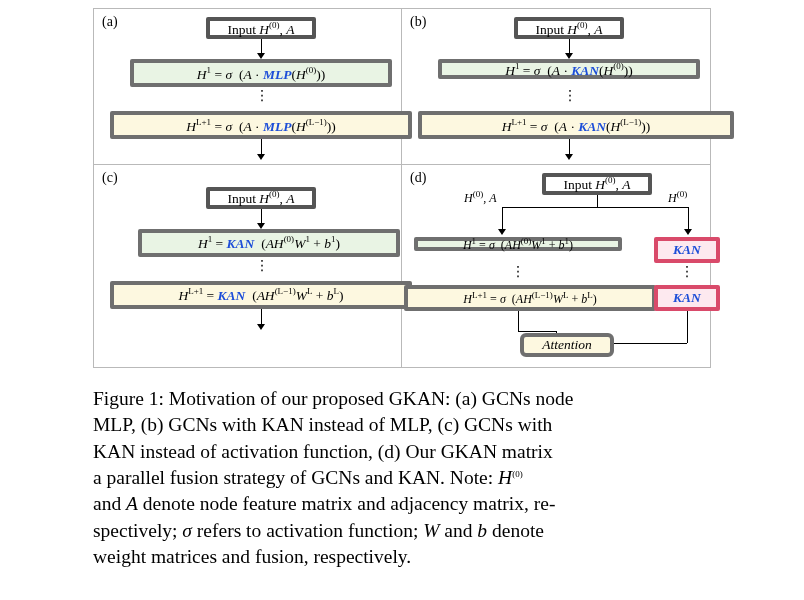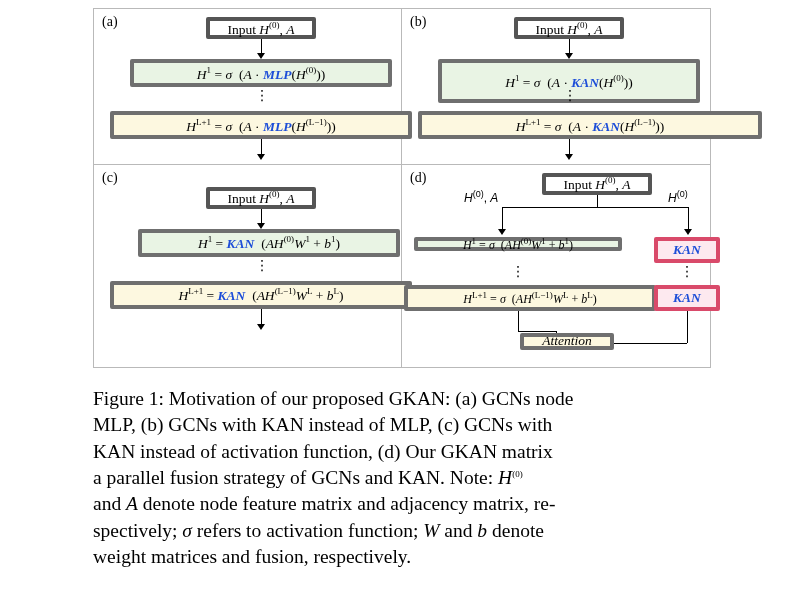--- a/index.html
+++ b/index.html
@@ -102,21 +102,21 @@
     line-height: 5px;
     letter-spacing: 0;
     text-align: center;
     font-family: "Liberation Serif", serif;
   }
   .dots span { display: block; }
 
   .edgelabel {
     position: absolute;
     font-size: 12px;
-    font-family: Liberation Sans, sans-serif;
+    font-family: Liberation Serif, serif;
     white-space: nowrap;
   }
 
   
   .caption {
     position: absolute;
     left: 93px;
     top: 386px;
     width: 620px;
     font-size: 19.5px;
@@ -162,29 +162,29 @@
 
     <div class="quad tr">
       <div class="panel-label">(b)</div>
 
       <div class="nodebox box-input" style="left:112px; top:8px; width:110px; height:22px;">
         <span>Input <i>H</i><span class="sup">(0)</span>, <i>A</i></span>
       </div>
       <div class="vline" style="left:167px; top:30px; height:16px;"></div>
       <div class="arrow-down" style="left:163px; top:44px;"></div>
 
-      <div class="nodebox box-green" style="left:36px; top:50px; width:262px; height:44px;">
+      <div class="nodebox box-green" style="left:36px; top:50px; width:262px; height:20px;">
         <span><i>H</i><span class="sup">1</span> = <i>σ</i> &nbsp;(<i>A</i> · <span class="red">KAN</span>(<i>H</i><span class="sup">(0)</span>))</span>
       </div>
 
       <div class="dots" style="left:160px; top:84px; width:16px;">
           <span>⋮</span>
         </div>
 
-      <div class="nodebox box-yellow" style="left:16px; top:102px; width:344px; height:28px;">
+      <div class="nodebox box-yellow" style="left:16px; top:102px; width:316px; height:28px;">
         <span><i>H</i><span class="sup">L+1</span> = <i>σ</i> &nbsp;(<i>A</i> · <span class="red">KAN</span>(<i>H</i><span class="sup">(L−1)</span>))</span>
       </div>
 
       <div class="vline" style="left:167px; top:130px; height:17px;"></div>
       <div class="arrow-down" style="left:163px; top:145px;"></div>
     </div>
 
     <div class="quad bl">
       <div class="panel-label">(c)</div>
 
@@ -249,21 +249,21 @@
 
       <div class="vline" style="left:116px; top:146px; height:20px;"></div>
       <div class="hline" style="left:116px; top:166px; width:38px;"></div>
       <div class="vline" style="left:154px; top:166px; height:8px;"></div>
       <div class="arrow-down" style="left:150px; top:172px;"></div>
 
       <div class="vline" style="left:285px; top:146px; height:32px;"></div>
       <div class="hline" style="left:212px; top:178px; width:73px;"></div>
       <div class="arrow-left" style="left:206px; top:174px;"></div>
 
-      <div class="nodebox box-yellow" style="left:118px; top:168px; width:94px; height:17px;">
+      <div class="nodebox box-yellow" style="left:118px; top:168px; width:94px; height:24px;border-radius:6px;">
         <em>Attention</em>
       </div>
     </div>
 
   </div>
 
   <div class="caption">
     <span class="ln">Figure 1: Motivation of our proposed GKAN: (a) GCNs node</span>
     <span class="ln">MLP, (b) GCNs with KAN instead of MLP, (c) GCNs with</span>
     <span class="ln">KAN instead of activation function, (d) Our GKAN matrix</span>

